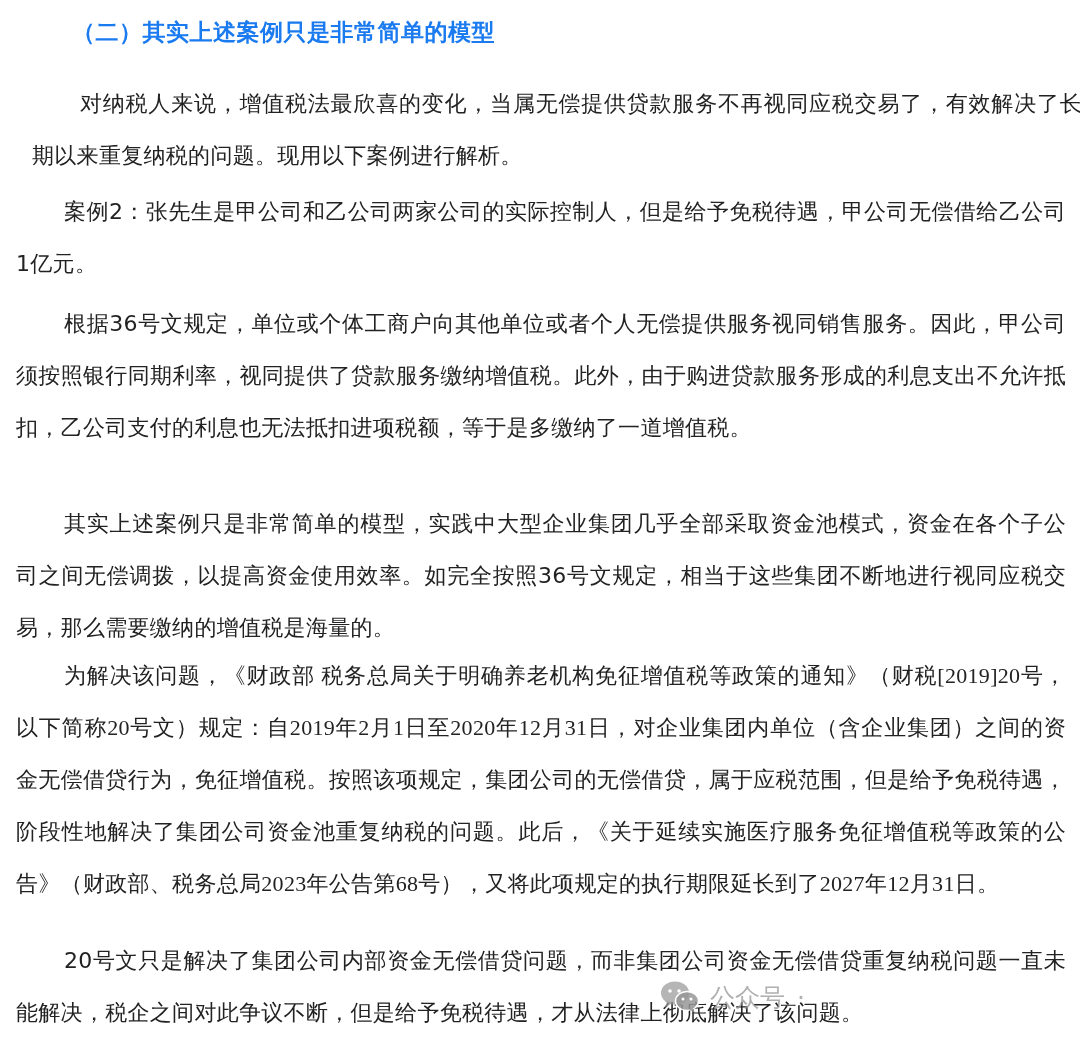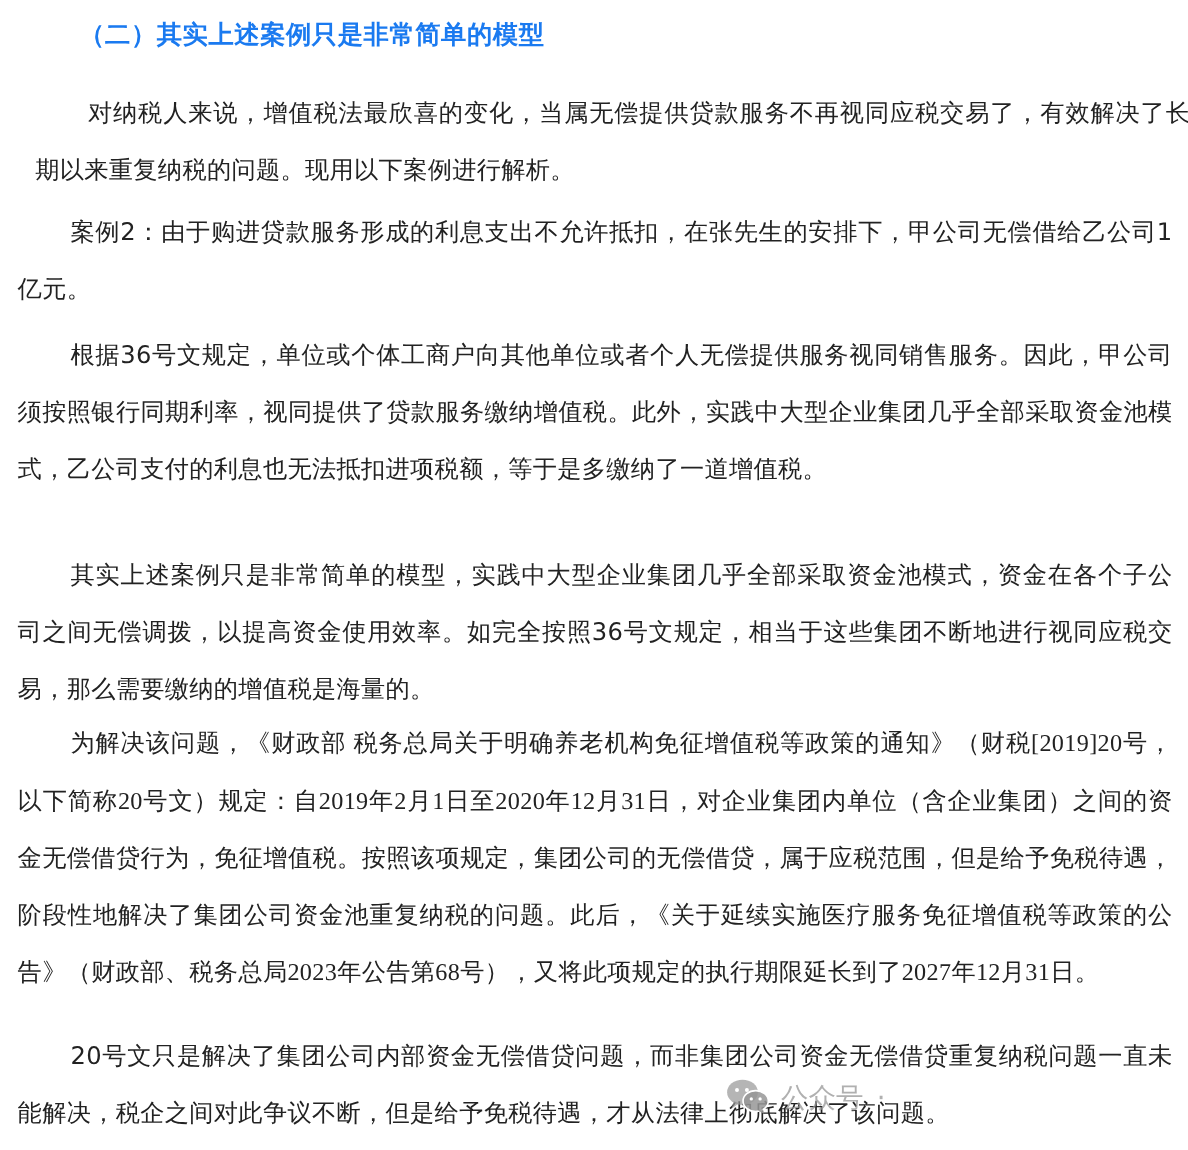--- a/index.html
+++ b/index.html
@@ -63,22 +63,22 @@
     .wm-sep {
       margin: 0 12px;
     }
   </style>
 </head>
 <body>
 
 <div class="heading">（二）其实上述案例只是非常简单的模型</div>
 
 <p class="para p1">对纳税人来说，增值税法最欣喜的变化，当属无偿提供贷款服务不再视同应税交易了，有效解决了长期以来重复纳税的问题。现用以下案例进行解析。</p>
-<p class="para p2">案例2：由于购进贷款服务形成的利息支出不允许抵扣，在张先生的安排下，甲公司无偿借给乙公司1亿元。</p>
-<p class="para p3">根据36号文规定，单位或个体工商户向其他单位或者个人无偿提供服务视同销售服务。因此，甲公司须按照银行同期利率，视同提供了贷款服务缴纳增值税。此外，实践中大型企业集团几乎全部采取资金池模式，乙公司支付的利息也无法抵扣进项税额，等于是多缴纳了一道增值税。</p>
+<p class="para p2">案例2：张先生是甲公司和乙公司两家公司的实际控制人，但是给予免税待遇，甲公司无偿借给乙公司1亿元。</p>
+<p class="para p3">根据36号文规定，单位或个体工商户向其他单位或者个人无偿提供服务视同销售服务。因此，甲公司须按照银行同期利率，视同提供了贷款服务缴纳增值税。此外，由于购进贷款服务形成的利息支出不允许抵扣，乙公司支付的利息也无法抵扣进项税额，等于是多缴纳了一道增值税。</p>
 <p class="para p4">其实上述案例只是非常简单的模型，实践中大型企业集团几乎全部采取资金池模式，资金在各个子公司之间无偿调拨，以提高资金使用效率。如完全按照36号文规定，相当于这些集团不断地进行视同应税交易，那么需要缴纳的增值税是海量的。</p>
 <p class="para p5">为解决该问题，《财政部 税务总局关于明确养老机构免征增值税等政策的通知》（财税[2019]20号，以下简称20号文）规定：自2019年2月1日至2020年12月31日，对企业集团内单位（含企业集团）之间的资金无偿借贷行为，免征增值税。按照该项规定，集团公司的无偿借贷，属于应税范围，但是给予免税待遇，阶段性地解决了集团公司资金池重复纳税的问题。此后，《关于延续实施医疗服务免征增值税等政策的公告》（财政部、税务总局2023年公告第68号），又将此项规定的执行期限延长到了2027年12月31日。</p>
 <p class="para p6">20号文只是解决了集团公司内部资金无偿借贷问题，而非集团公司资金无偿借贷重复纳税问题一直未能解决，税企之间对此争议不断，但是给予免税待遇，才从法律上彻底解决了该问题。</p>
 
 <div class="watermark">
   <span class="wm-icon">
     <svg width="40" height="34" viewBox="0 0 40 34">
       <ellipse cx="15" cy="13" rx="14" ry="11.5" fill="rgba(150,150,150,0.7)"></ellipse>
       <path d="M7 21 L5 28 L12 23 Z" fill="rgba(150,150,150,0.7)"></path>
       <ellipse cx="27" cy="21" rx="11.5" ry="9.5" fill="rgba(150,150,150,0.85)" stroke="#fff" stroke-width="1.5"></ellipse>

